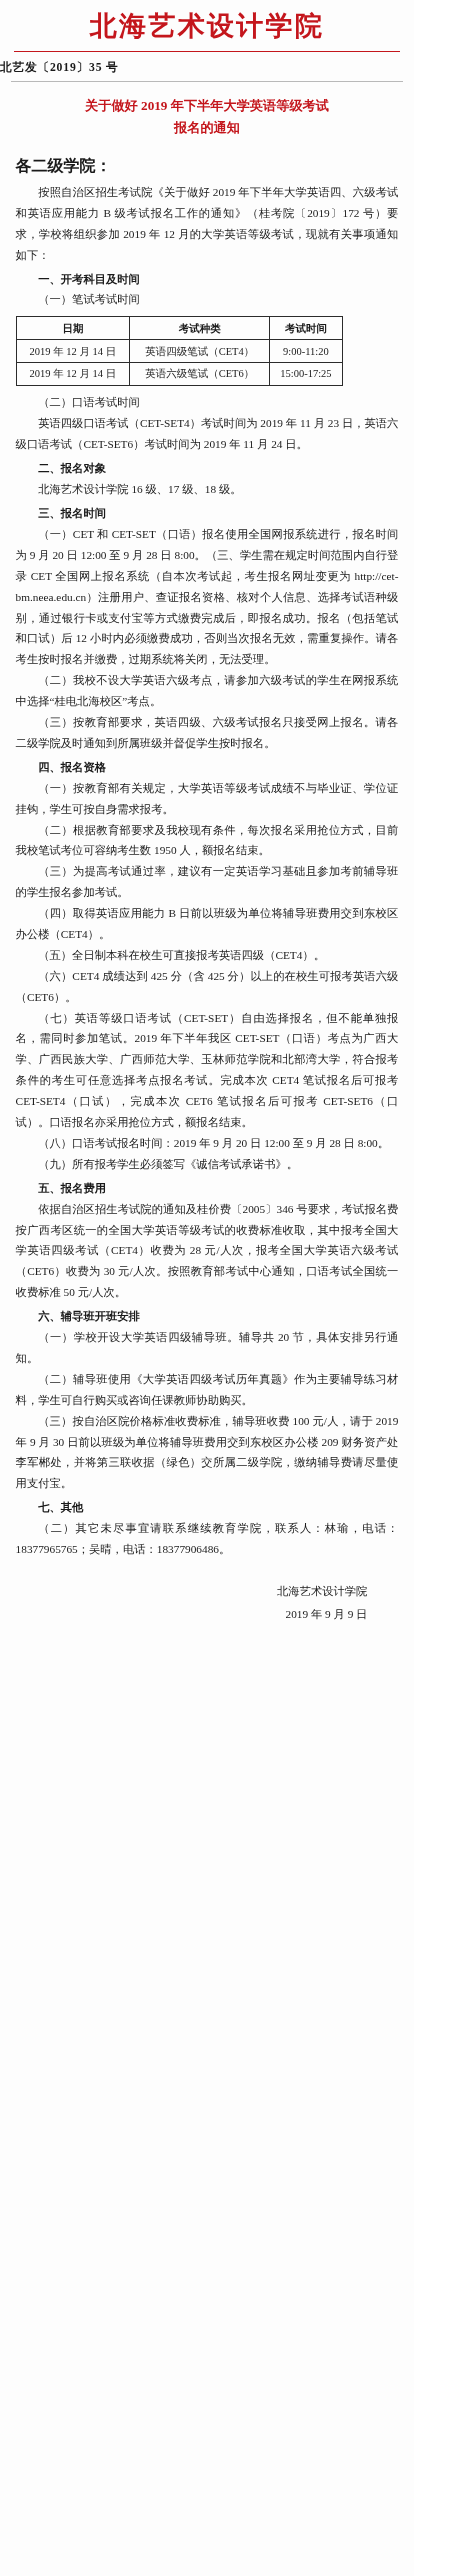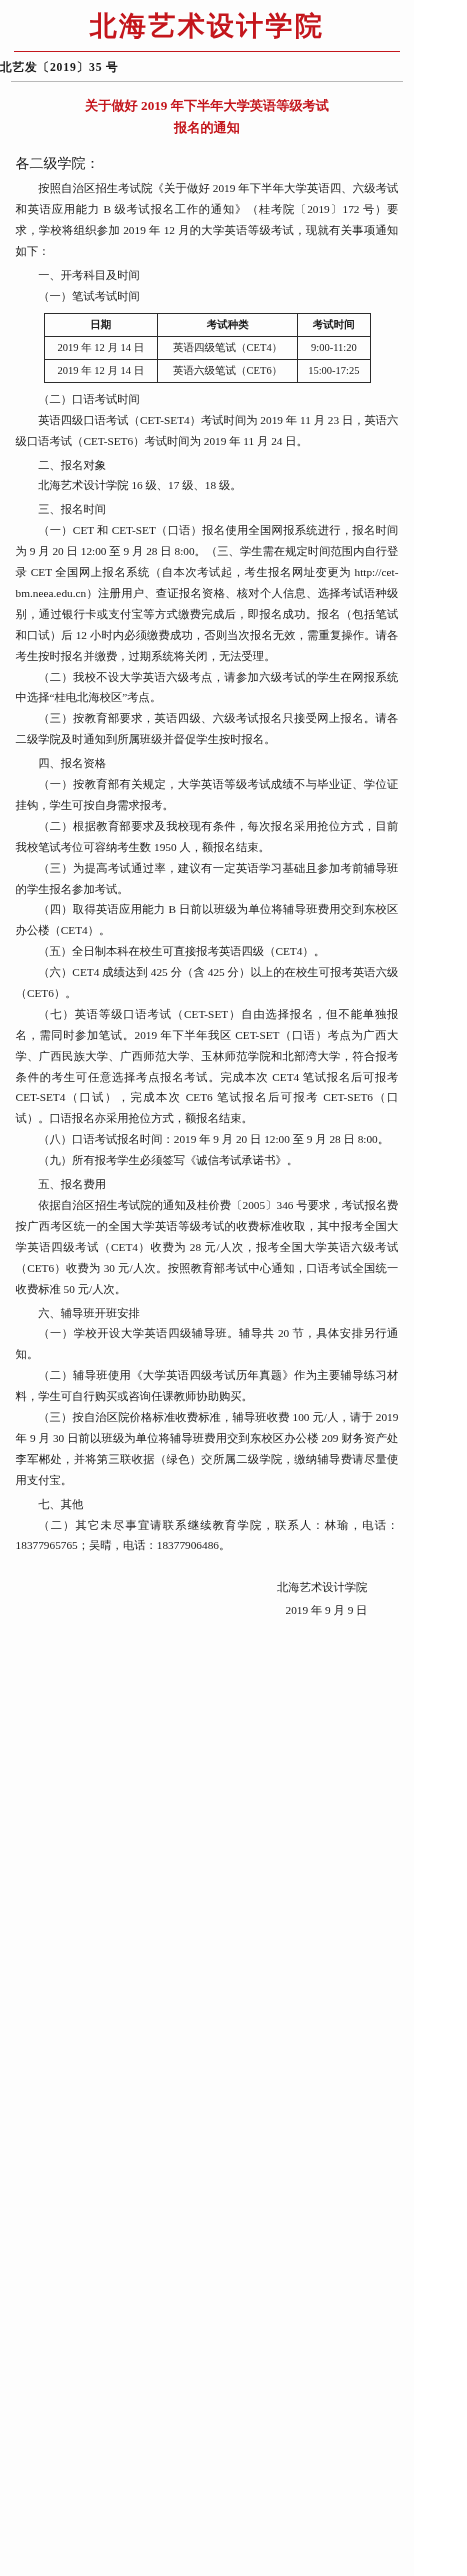--- a/index.html
+++ b/index.html
@@ -57,38 +57,37 @@
     color: #c4161c;
     padding: 12.5px 40px 7.8px 40px;
   }
   .body {
     padding: 1.6px 15.6px 0 15.6px;
     font-size: 11.3px;
     line-height: 1.85;
     text-align: justify;
   }
   .salutation {
-    font-size: 14px;
+    font-size: 16px;
     margin: 1.6px 0 1.6px 0;
-    font-weight: normal;
+    font-weight: bold;
   }
   p.para {
     margin: 0;
     text-indent: 2em;
   }
   .section-head {
     margin: 3.1px 0 0 0;
-    font-weight: normal;
+    font-weight: bold;
     text-indent: 2em;
   }
   
   .tbl-wrap {
     margin: 6.2px 0 6.2px 0;
     display: flex;
-    justify-content: center;
   }
   table.exam {
     border-collapse: collapse;
     font-size: 10.5px;
     width: 327px;
   }
   table.exam th, table.exam td {
     border: 0.8px solid #2b2b2b;
     padding: 3.1px 4.7px;
     text-align: center;

